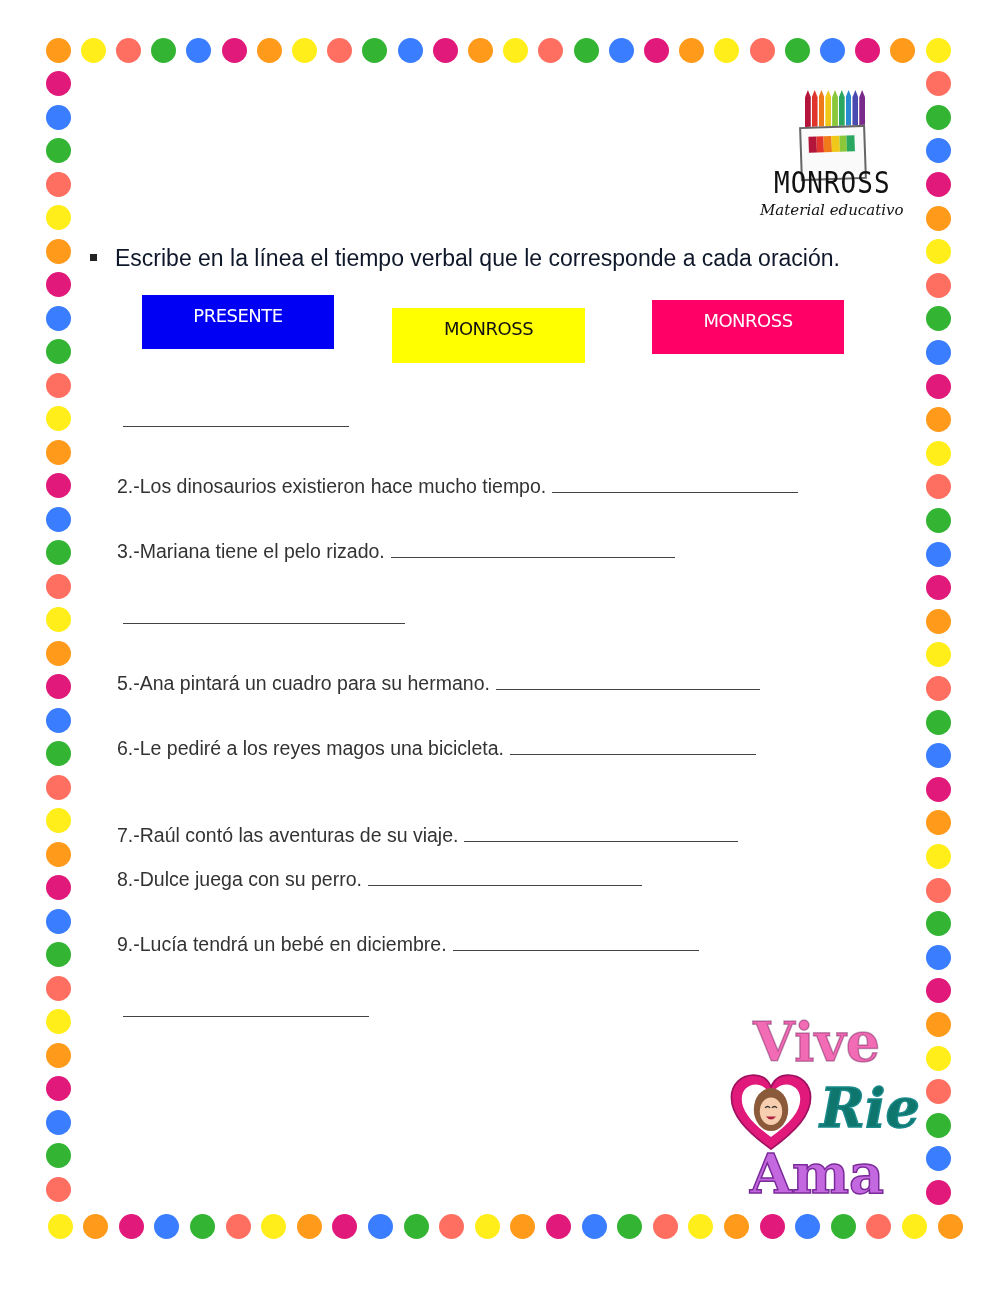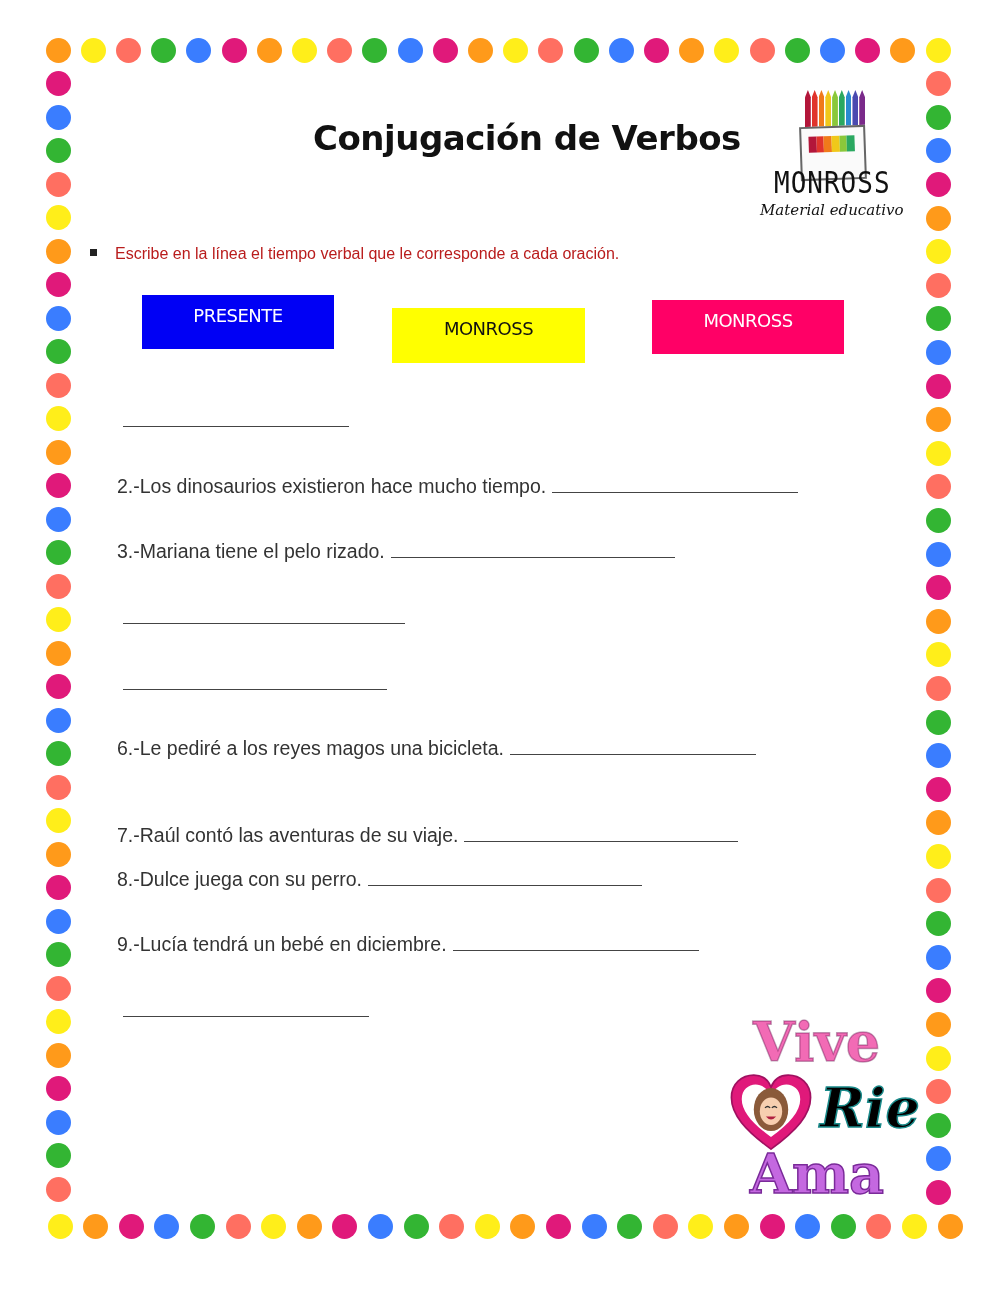--- a/index.html
+++ b/index.html
@@ -16,39 +16,39 @@
               border: 2px solid #666; background: #fafafa; transform: rotate(-2deg); }
   .logo-window { position: absolute; left: 7px; top: 8px; width: 46px; height: 16px;
                  display: flex; }
   .logo-window span { flex: 1; height: 100%; }
   .pencils { position: absolute; left: 45px; top: 2px; width: 60px; height: 40px; display: flex; gap: 1px; }
   .pencils span { flex: 1; clip-path: polygon(0 18%, 50% 0, 100% 18%, 100% 100%, 0 100%); }
   .logo-name { position: absolute; left: 14px; top: 80px; font-size: 26px; letter-spacing: 1px;
                font-family: "DejaVu Sans Mono", monospace; color: #111; transform: scaleY(1.15); }
   .logo-sub { position: absolute; left: 0; top: 113px; font-size: 15px; font-style: italic;
               font-family: "DejaVu Serif", serif; color: #111; white-space: nowrap; }
-  .instruction { position: absolute; left: 90px; top: 245px; font-size: 16px;
-                 font-family: "Liberation Sans", sans-serif; color: #b91c1c; }
+  .instruction { position: absolute; left: 90px; top: 245px; font-size: 23px;
+                 font-family: "Liberation Sans", sans-serif; color: #0f172a; }
   .instruction .bullet { display: inline-block; width: 7px; height: 7px; background: #222;
                          margin-right: 18px; vertical-align: middle; position: relative; top: -2px; }
   .tense { position: absolute; display: flex; justify-content: center;
            font-family: "DejaVu Sans", sans-serif; font-size: 18px; letter-spacing: -0.5px; }
   .tense-presente { left: 142px; top: 295px; width: 192px; height: 54px; background: #0000f5; color: #fff; padding-top: 10px; box-sizing: border-box; }
   .tense-pasado { left: 392px; top: 308px; width: 193px; height: 55px; background: #ffff00; color: #111; padding-top: 10px; box-sizing: border-box; }
   .tense-futuro { left: 652px; top: 300px; width: 192px; height: 54px; background: #ff0066; color: #fff; padding-top: 10px; box-sizing: border-box; }
   .sentences { position: absolute; left: 117px; top: 408px; }
   .sentence { position: absolute; left: 0; white-space: nowrap; font-size: 19.5px;
               font-family: "Liberation Sans", sans-serif; color: #333; }
   .sentence .blank { display: inline-block; border-bottom: 1.5px solid #444; height: 18px;
                      margin-left: 6px; vertical-align: baseline; }
   .vra { position: absolute; left: 728px; top: 1010px; width: 190px; height: 200px; }
   .vra-word { position: absolute; font-family: "DejaVu Serif", serif; font-weight: bold;
               -webkit-text-stroke: 1.5px rgba(80,0,60,0.35); }
   .vra-vive { left: 25px; top: 0; font-size: 54px; color: #f26bb5; }
-  .vra-rie { left: 92px; top: 66px; font-size: 54px; color: #000000; font-style: italic; -webkit-text-stroke: 1.5px #1a8a8a; }
+  .vra-rie { left: 92px; top: 66px; font-size: 54px; color: #0f766e; font-style: italic; -webkit-text-stroke: 1.5px #1a8a8a; }
   .vra-ama { left: 22px; top: 132px; font-size: 54px; color: #c468e0; -webkit-text-stroke: 1.5px #7a2a99; }
   .vra-heart { position: absolute; left: 0; top: 60px; width: 86px; height: 86px; }
 </style>
 </head>
 <body>
 
 <div class="page">
 
   <div id="border">
       <div class="dot" style="left: 45.5px; top: 37.5px; background: rgb(255, 154, 26);"></div>
@@ -166,21 +166,20 @@
       <div class="dot" style="left: 925.5px; top: 944.7px; background: rgb(58, 125, 255);"></div>
       <div class="dot" style="left: 925.5px; top: 978.3px; background: rgb(224, 25, 122);"></div>
       <div class="dot" style="left: 925.5px; top: 1011.9px; background: rgb(255, 154, 26);"></div>
       <div class="dot" style="left: 925.5px; top: 1045.5px; background: rgb(255, 238, 26);"></div>
       <div class="dot" style="left: 925.5px; top: 1079.1px; background: rgb(255, 111, 97);"></div>
       <div class="dot" style="left: 925.5px; top: 1112.7px; background: rgb(51, 181, 51);"></div>
       <div class="dot" style="left: 925.5px; top: 1146.3px; background: rgb(58, 125, 255);"></div>
       <div class="dot" style="left: 925.5px; top: 1179.9px; background: rgb(224, 25, 122);"></div>
     </div>
 
-  <div class="title">Conjugación de Verbos</div>
 
   <div class="logo">
     <div class="pencils" id="pencils">
         <span style="background: rgb(179, 22, 58);"></span>
         <span style="background: rgb(224, 52, 44);"></span>
         <span style="background: rgb(240, 122, 26);"></span>
         <span style="background: rgb(240, 200, 26);"></span>
         <span style="background: rgb(138, 200, 58);"></span>
         <span style="background: rgb(42, 168, 96);"></span>
         <span style="background: rgb(42, 138, 208);"></span>
@@ -213,21 +212,21 @@
     </div>
   <div class="tense tense-futuro">
       <span>MONROSS</span>
     </div>
 
   <div class="sentences">
     <div class="sentence" style="top:0px"><span class="blank" style="width:226px"></span></div>
     <div class="sentence" style="top:66px"><span>2.-Los dinosaurios existieron hace mucho tiempo.</span><span class="blank" style="width:246px"></span></div>
     <div class="sentence" style="top:131px"><span>3.-Mariana tiene el pelo rizado.</span><span class="blank" style="width:284px"></span></div>
     <div class="sentence" style="top:197px"><span class="blank" style="width:282px"></span></div>
-    <div class="sentence" style="top:263px"><span class="blank" style="width:264px"></span></div>
+    <div class="sentence" style="top:263px"><span>5.-Ana pintará un cuadro para su hermano.</span><span class="blank" style="width:264px"></span></div>
     <div class="sentence" style="top:328px"><span>6.-Le pediré a los reyes magos una bicicleta.</span><span class="blank" style="width:246px"></span></div>
     <div class="sentence" style="top:415px"><span>7.-Raúl contó las aventuras de su viaje.</span><span class="blank" style="width:274px"></span></div>
     <div class="sentence" style="top:459px"><span>8.-Dulce juega con su perro.</span><span class="blank" style="width:274px"></span></div>
     <div class="sentence" style="top:524px"><span>9.-Lucía tendrá un bebé en diciembre.</span><span class="blank" style="width:246px"></span></div>
     <div class="sentence" style="top:590px"><span class="blank" style="width:246px"></span></div>
   </div>
 
   <div class="vra">
     <div class="vra-word vra-vive">Vive</div>
     <svg class="vra-heart" viewBox="0 0 100 100">

